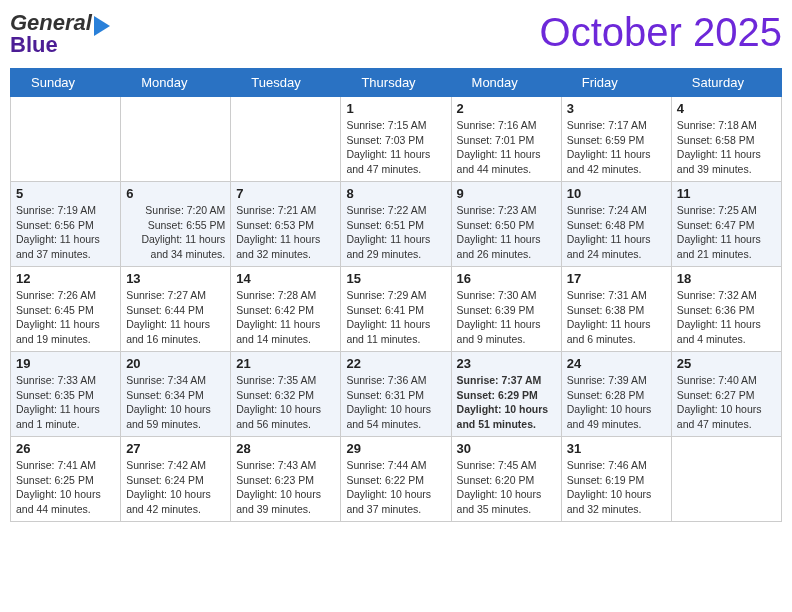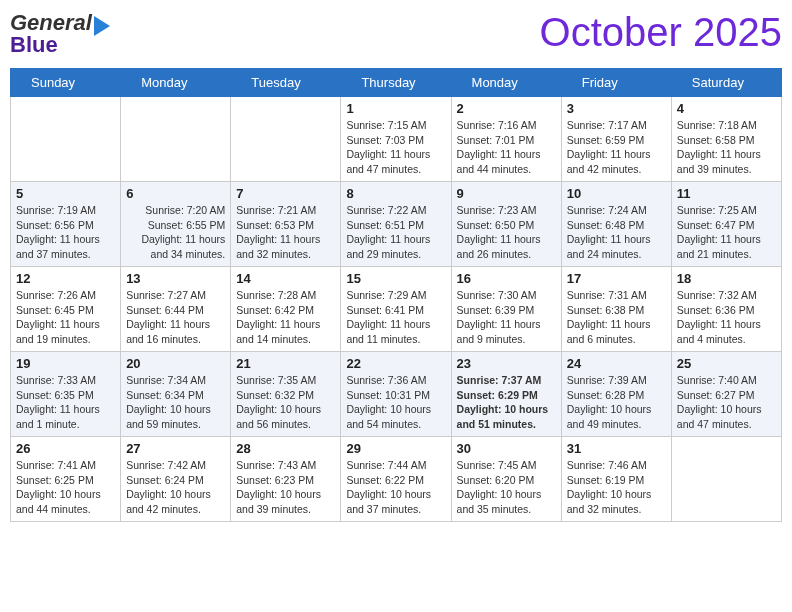--- a/index.html
+++ b/index.html
@@ -250,21 +250,21 @@
         </td>
         <td>
           <div class="day-number">21</div>
           <div class="day-info" style="white-space: pre-line;">Sunrise: 7:35 AM
 Sunset: 6:32 PM
 Daylight: 10 hours and 56 minutes.</div>
         </td>
         <td>
           <div class="day-number">22</div>
           <div class="day-info" style="white-space: pre-line;">Sunrise: 7:36 AM
-Sunset: 10:31 PM
+Sunset: 6:31 PM
 Daylight: 10 hours and 54 minutes.</div>
         </td>
         <td>
           <div class="day-number">23</div>
           <div class="day-info" style="white-space: pre-line; font-weight: bold;">Sunrise: 7:37 AM
 Sunset: 6:29 PM
 Daylight: 10 hours and 51 minutes.</div>
         </td>
         <td>
           <div class="day-number">24</div>

